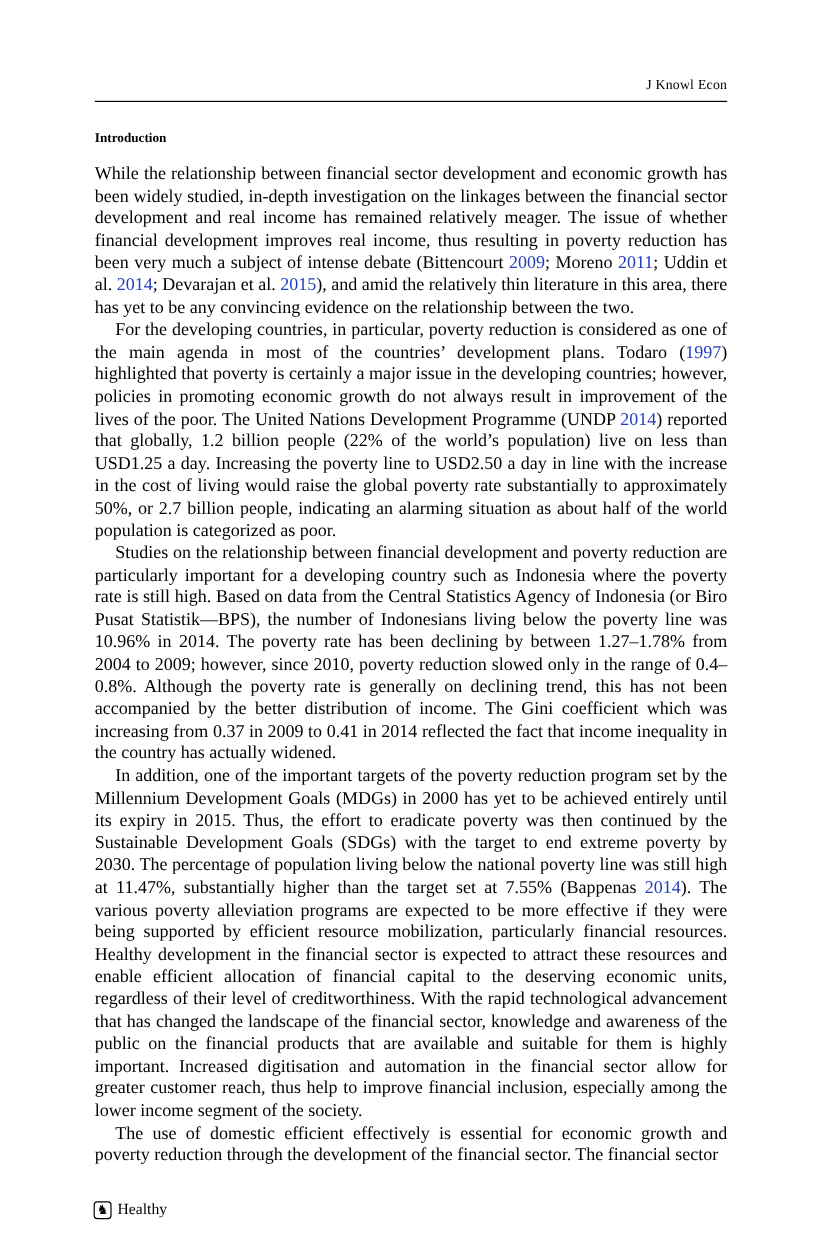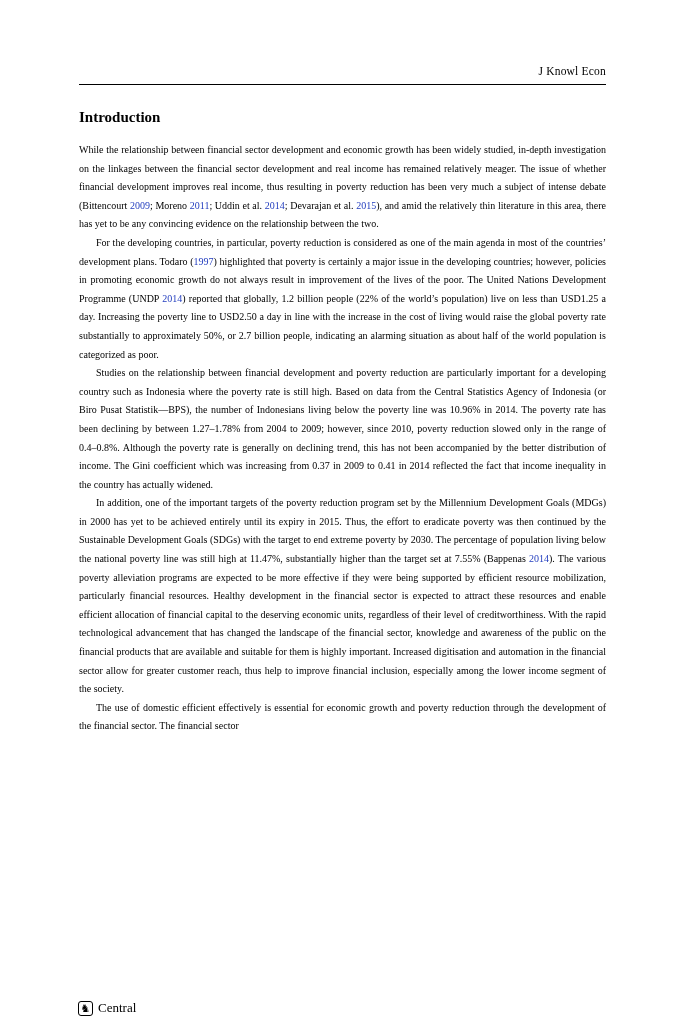--- a/index.html
+++ b/index.html
@@ -25,30 +25,30 @@
     text-align: right;
     font-size: 11.5px;
     letter-spacing: 0.2px;
   }
   .head-rule {
     border: none;
     border-top: 1.7px solid #000;
     margin: 7px 0 0 0;
   }
   .section-title {
-    font-size: 15px;
+    font-size: 11px;
     font-weight: bold;
     margin: 24px 0 0 0;
     font-family: inherit;
   }
   .paragraphs { margin-top: 15px; }
   .para {
     margin: 0;
     text-align: justify;
-    font-size: 10px;
+    font-size: 15px;
     line-height: 18.6px;
   }
   .para.indent { text-indent: 17px; }
   .cite { color: var(--link-color, #223dbe); cursor: pointer; }
   .footer {
     position: absolute;
     left: 78px;
     top: 984px;
     display: flex;
     align-items: center;
@@ -81,15 +81,15 @@
     <div class="paragraphs" id="paragraphs">
         <p class="para"><span>While the relationship between financial sector development and economic growth has been widely studied, in-depth investigation on the linkages between the financial sector development and real income has remained relatively meager. The issue of whether financial development improves real income, thus resulting in poverty reduction has been very much a subject of intense debate (Bittencourt </span><span class="cite">2009</span><span>; Moreno </span><span class="cite">2011</span><span>; Uddin et al. </span><span class="cite">2014</span><span>; Devarajan et al. </span><span class="cite">2015</span><span>), and amid the relatively thin literature in this area, there has yet to be any convincing evidence on the relationship between the two.</span></p>
         <p class="para indent"><span>For the developing countries, in particular, poverty reduction is considered as one of the main agenda in most of the countries’ development plans. Todaro (</span><span class="cite">1997</span><span>) highlighted that poverty is certainly a major issue in the developing countries; however, policies in promoting economic growth do not always result in improvement of the lives of the poor. The United Nations Development Programme (UNDP </span><span class="cite">2014</span><span>) reported that globally, 1.2 billion people (22% of the world’s population) live on less than USD1.25 a day. Increasing the poverty line to USD2.50 a day in line with the increase in the cost of living would raise the global poverty rate substantially to approximately 50%, or 2.7 billion people, indicating an alarming situation as about half of the world population is categorized as poor.</span></p>
         <p class="para indent"><span>Studies on the relationship between financial development and poverty reduction are particularly important for a developing country such as Indonesia where the poverty rate is still high. Based on data from the Central Statistics Agency of Indonesia (or Biro Pusat Statistik—BPS), the number of Indonesians living below the poverty line was 10.96% in 2014. The poverty rate has been declining by between 1.27–1.78% from 2004 to 2009; however, since 2010, poverty reduction slowed only in the range of 0.4–0.8%. Although the poverty rate is generally on declining trend, this has not been accompanied by the better distribution of income. The Gini coefficient which was increasing from 0.37 in 2009 to 0.41 in 2014 reflected the fact that income inequality in the country has actually widened.</span></p>
         <p class="para indent"><span>In addition, one of the important targets of the poverty reduction program set by the Millennium Development Goals (MDGs) in 2000 has yet to be achieved entirely until its expiry in 2015. Thus, the effort to eradicate poverty was then continued by the Sustainable Development Goals (SDGs) with the target to end extreme poverty by 2030. The percentage of population living below the national poverty line was still high at 11.47%, substantially higher than the target set at 7.55% (Bappenas </span><span class="cite">2014</span><span>). The various poverty alleviation programs are expected to be more effective if they were being supported by efficient resource mobilization, particularly financial resources. Healthy development in the financial sector is expected to attract these resources and enable efficient allocation of financial capital to the deserving economic units, regardless of their level of creditworthiness. With the rapid technological advancement that has changed the landscape of the financial sector, knowledge and awareness of the public on the financial products that are available and suitable for them is highly important. Increased digitisation and automation in the financial sector allow for greater customer reach, thus help to improve financial inclusion, especially among the lower income segment of the society.</span></p>
         <p class="para indent"><span>The use of domestic efficient effectively is essential for economic growth and poverty reduction through the development of the financial sector. The financial sector</span></p>
       </div>
   </div>
   <div class="footer">
     <span class="logo-box">♞</span>
-    <span>Central</span>
+    <span>Healthy</span>
   </div>
 </div>
 
 </body></html>

